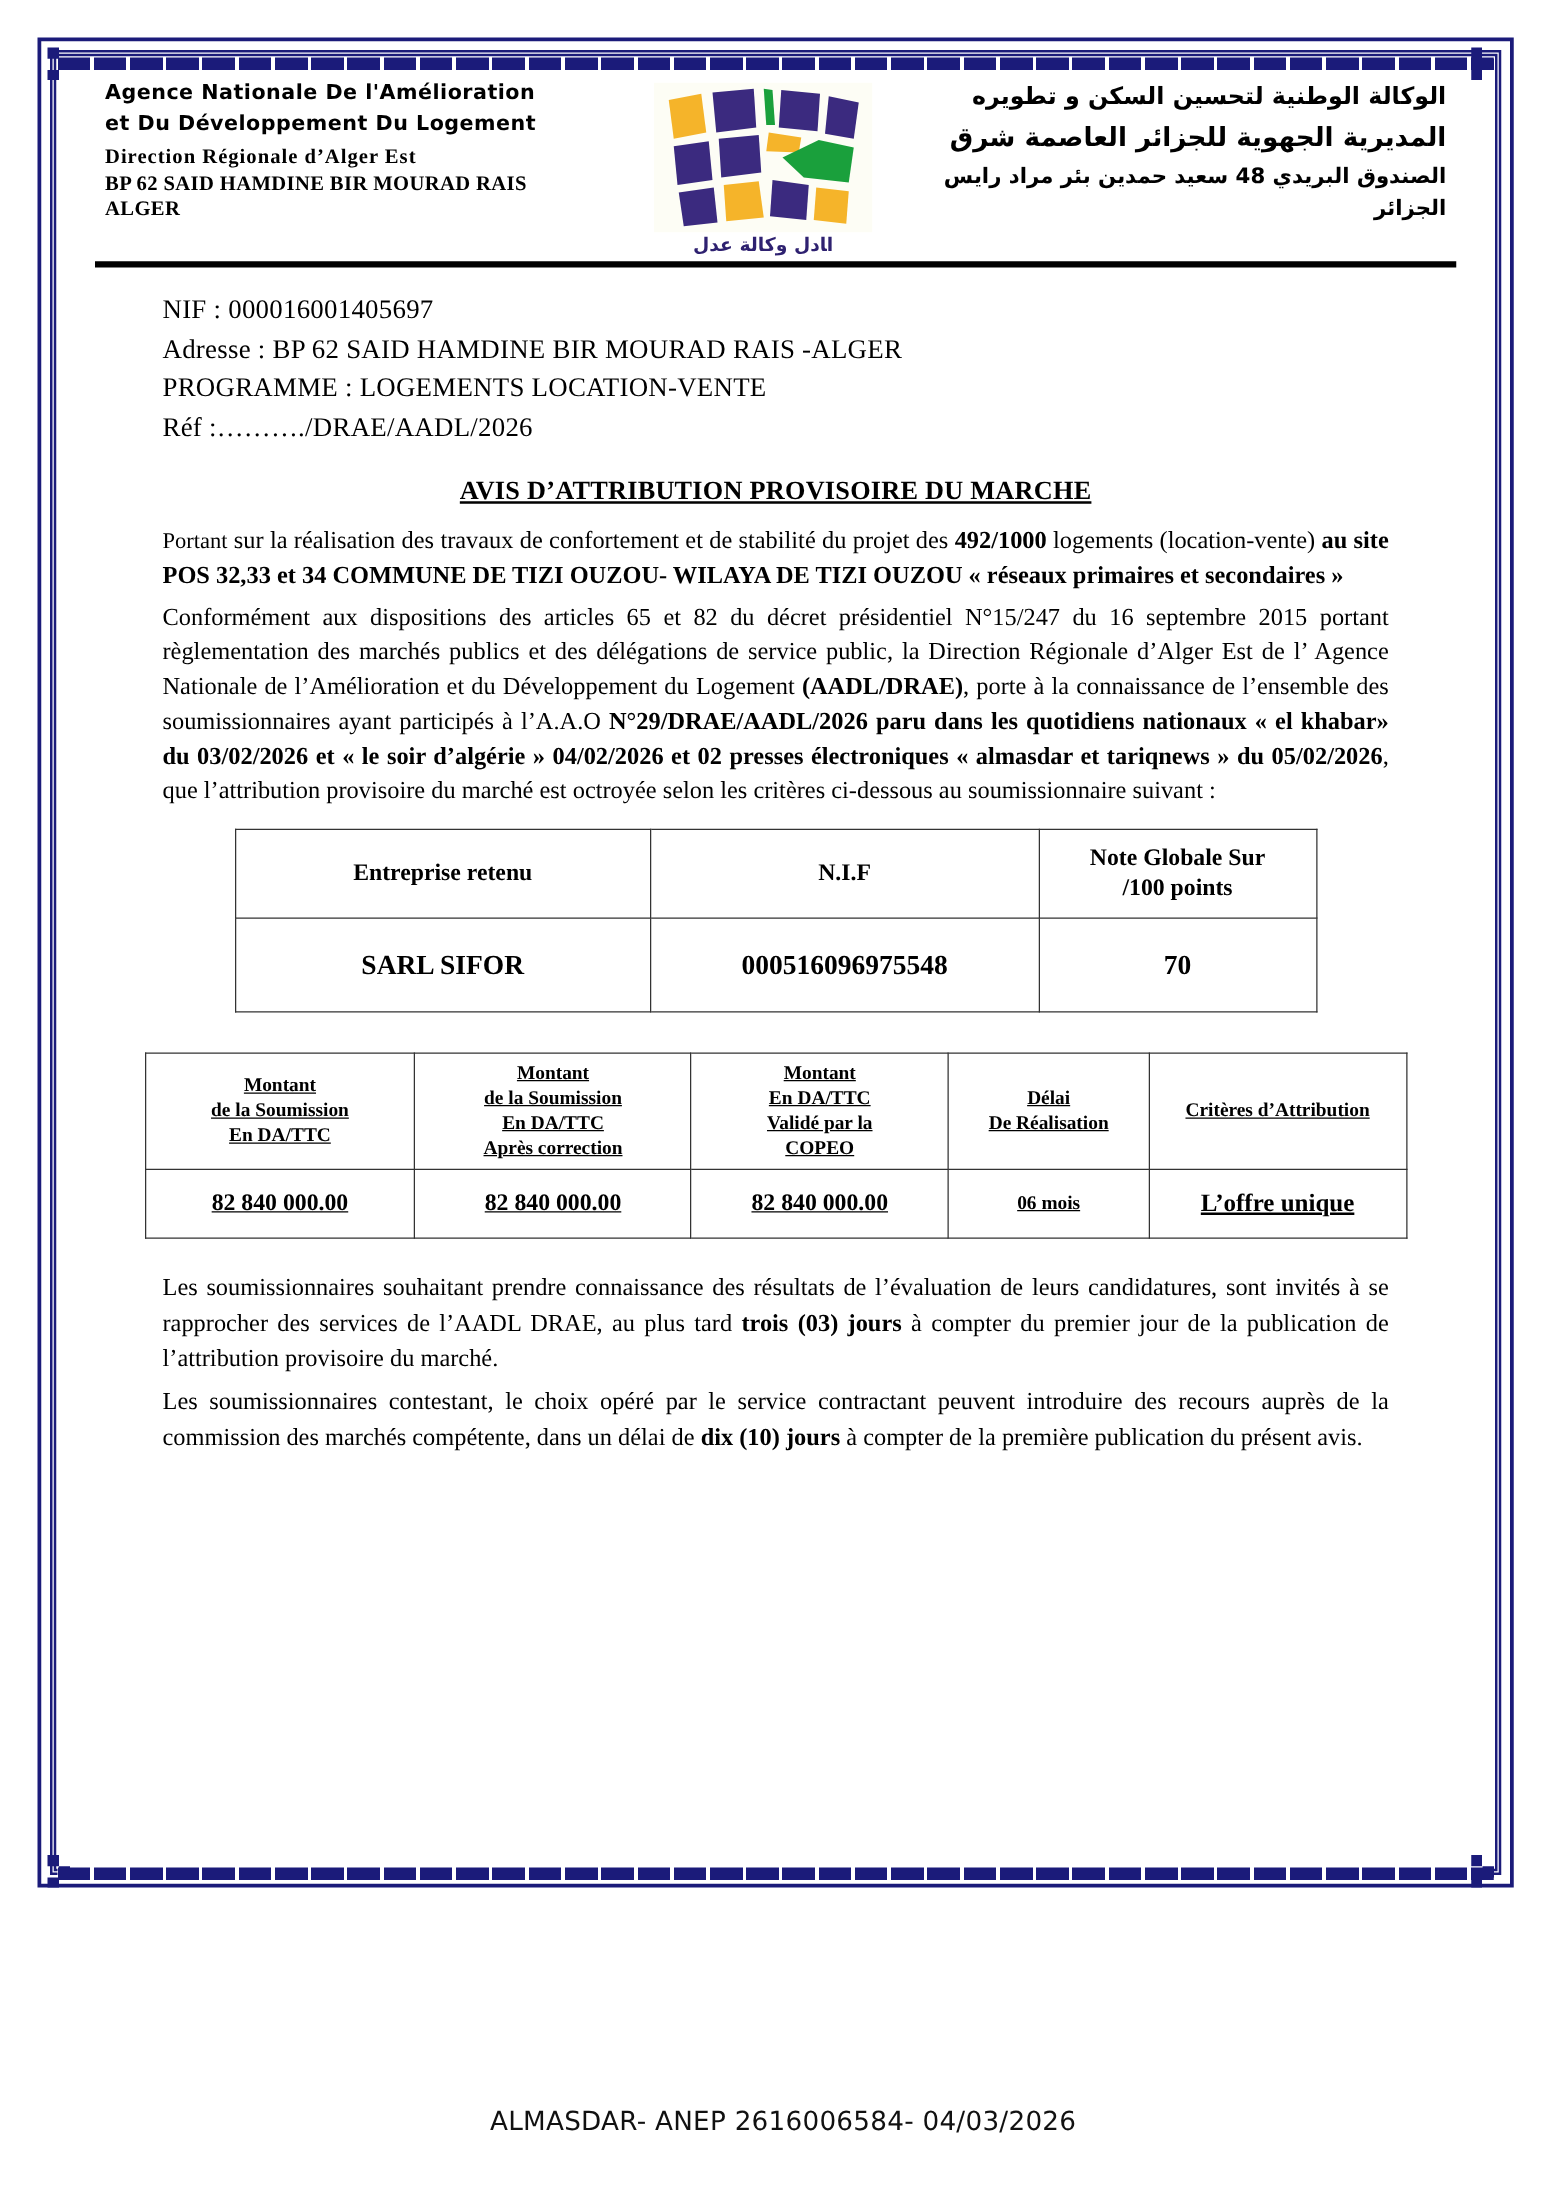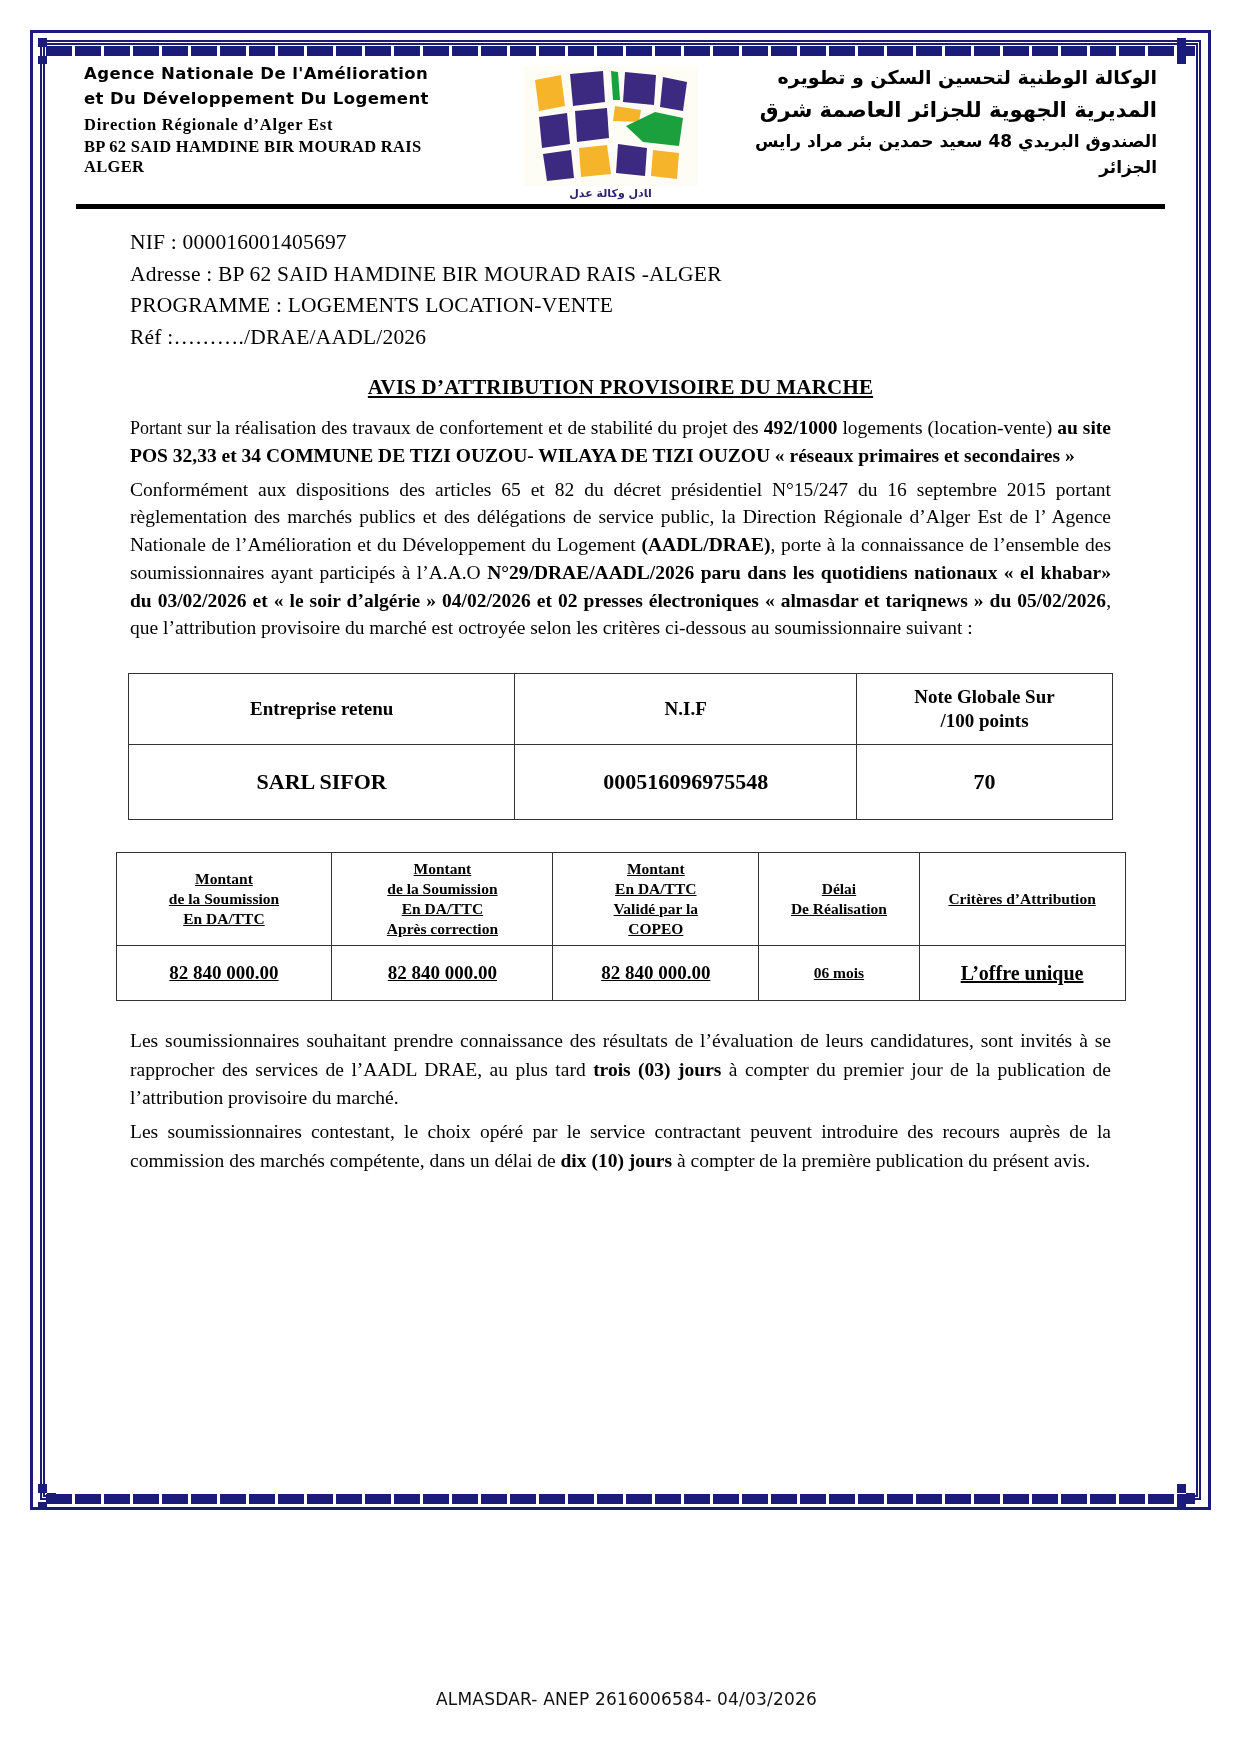--- a/index.html
+++ b/index.html
@@ -92,21 +92,21 @@
   .hdr-logo{
     width:185px;
     display:flex;
     flex-direction:column;
     align-items:center;
     padding-top:4px;
   }
   .logo-svg{display:block;}
   .logo-word{
     font-family:"DejaVu Sans", sans-serif;
-    font-size:11px;
+    font-size:15px;
     font-weight:bold;
     color:#2e2170;
     margin-top:1px;
     letter-spacing:.5px;
   }
 
   .hdr-right{
     width:420px;
     text-align:right;
     direction:rtl;
@@ -160,21 +160,21 @@
     margin:14px auto 0 auto;
     background:#fff;
   }
   .tbl td,.tbl th{
     border:1.5px solid #333;
     text-align:center;
     vertical-align:middle;
     padding:6px 4px;
   }
   
-  #table-entreprise{width:985px;margin-top:31px;}
+  #table-entreprise{width:866px;margin-top:16px;}
   #table-entreprise th{
     font-size:19px;font-weight:bold;height:58px;line-height:1.25;
   }
   #table-entreprise td{
     font-size:22px;font-weight:bold;height:62px;
   }
   #table-entreprise .c0{width:390px;}
   #table-entreprise .c1{width:340px;}
   #table-entreprise .c2{width:255px;}
 
@@ -203,21 +203,21 @@
   }
   .closing.second{margin-top:6px;}
 
   
   .footer{
     position:absolute;
     left:12px;right:0;
     bottom:46px;
     text-align:center;
     font-family:"DejaVu Sans", sans-serif;
-    font-size:17px;
+    font-size:21px;
     color:#111;
     letter-spacing:.2px;
   }
 </style>
 </head>
 <body>
 
 <div class="frame-outer"></div>
 <div class="frame-inner"></div>
 <div class="band top"></div>

